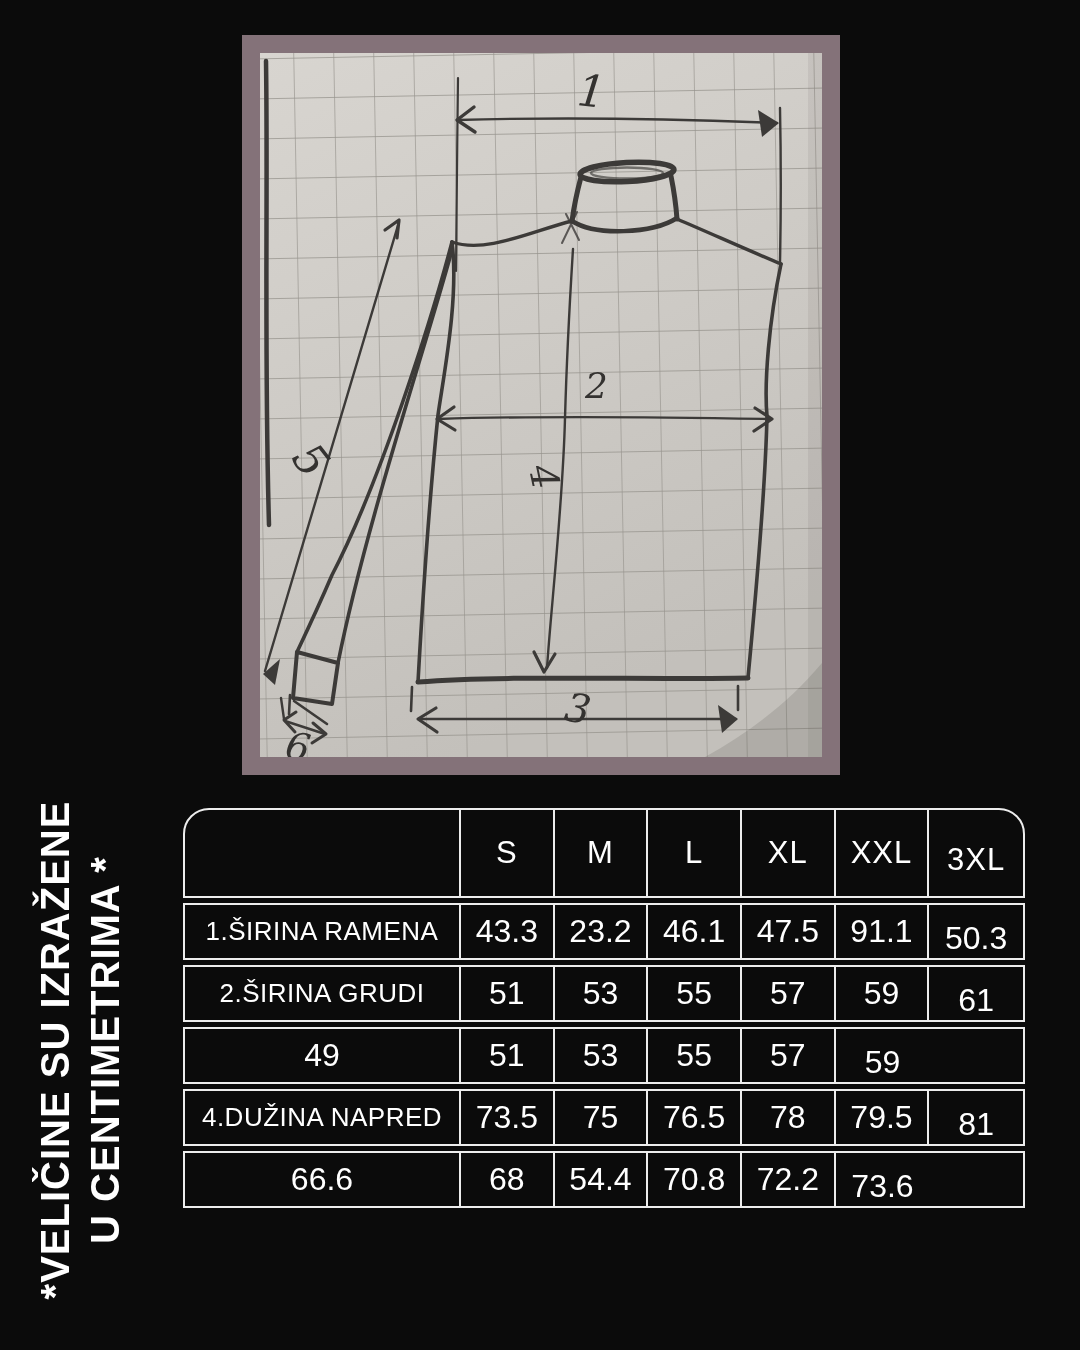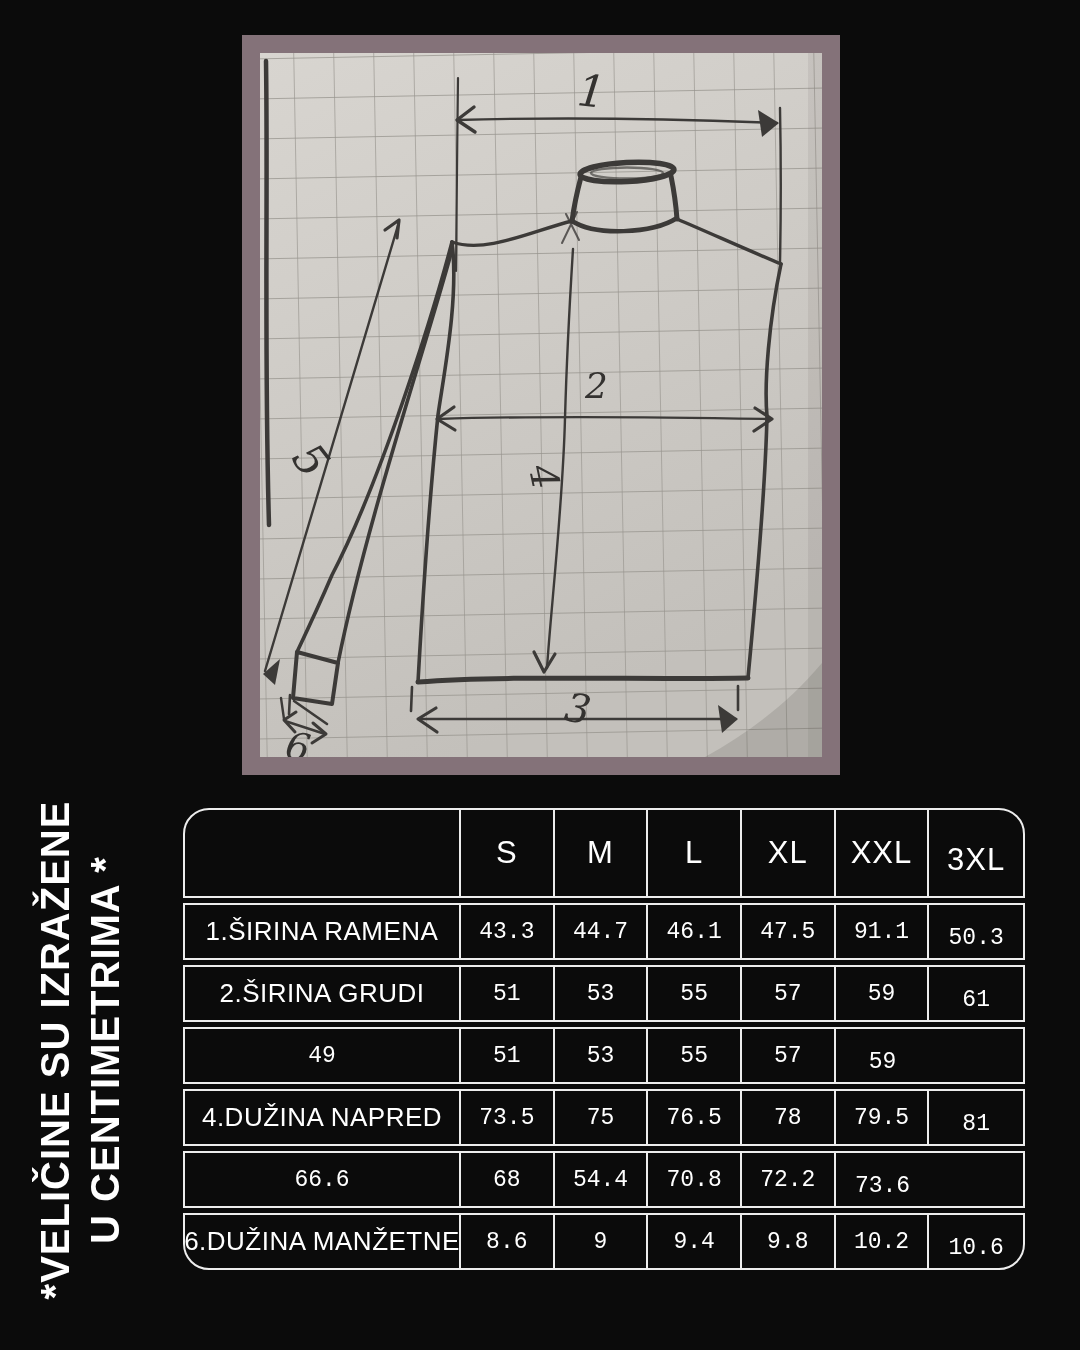--- a/index.html
+++ b/index.html
@@ -40,21 +40,21 @@
   }
   .t-row.head{height:90px;margin-top:0;border-radius:26px 26px 0 0;}
   .t-row.last{border-radius:0 0 26px 26px;}
   .t-cell{
     display:flex;align-items:center;justify-content:center;
     border-right:2px solid #ededed;color:#fff;overflow:hidden;
   }
   .t-cell:last-child{border-right:none;margin-top:13px;}
   .t-cell.size-head{font-size:31px;letter-spacing:1px;}
   .t-cell.row-label{font-size:26px;letter-spacing:.5px;white-space:nowrap;}
-  .t-cell.value{font-size:23px;font-family:Liberation Mono, monospace;}
+  .t-cell.value{font-size:32px;}
 </style>
 </head>
 <body>
 
 <div class="stage">
 
   <div class="photo-frame">
     <svg viewBox="0 0 562 704">
       <defs>
         <linearGradient id="lg-paper" x1="0" y1="0" x2="0.35" y2="1">
@@ -151,21 +151,21 @@
       <div class="t-cell size-head">M</div>
       <div class="t-cell size-head">L</div>
       <div class="t-cell size-head">XL</div>
       <div class="t-cell size-head">XXL</div>
       <div class="t-cell size-head">3XL</div>
     </div>
 
     <div class="t-row">
       <div class="t-cell row-label">1.ŠIRINA RAMENA</div>
       <div class="t-cell value">43.3</div>
-      <div class="t-cell value">44.7</div>
+      <div class="t-cell value">23.2</div>
       <div class="t-cell value">46.1</div>
       <div class="t-cell value">47.5</div>
       <div class="t-cell value">91.1</div>
       <div class="t-cell value">50.3</div>
     </div>
 
     <div class="t-row">
       <div class="t-cell row-label">2.ŠIRINA GRUDI</div>
       <div class="t-cell value">51</div>
       <div class="t-cell value">53</div>
@@ -196,24 +196,15 @@
 
     <div class="t-row">
       <div class="t-cell value">66.6</div>
       <div class="t-cell value">68</div>
       <div class="t-cell value">54.4</div>
       <div class="t-cell value">70.8</div>
       <div class="t-cell value">72.2</div>
       <div class="t-cell value">73.6</div>
     </div>
 
-    <div class="t-row last">
-      <div class="t-cell row-label">6.DUŽINA MANŽETNE</div>
-      <div class="t-cell value">8.6</div>
-      <div class="t-cell value">9</div>
-      <div class="t-cell value">9.4</div>
-      <div class="t-cell value">9.8</div>
-      <div class="t-cell value">10.2</div>
-      <div class="t-cell value">10.6</div>
-    </div>
 
   </div>
 </div>
 
 </body></html>

